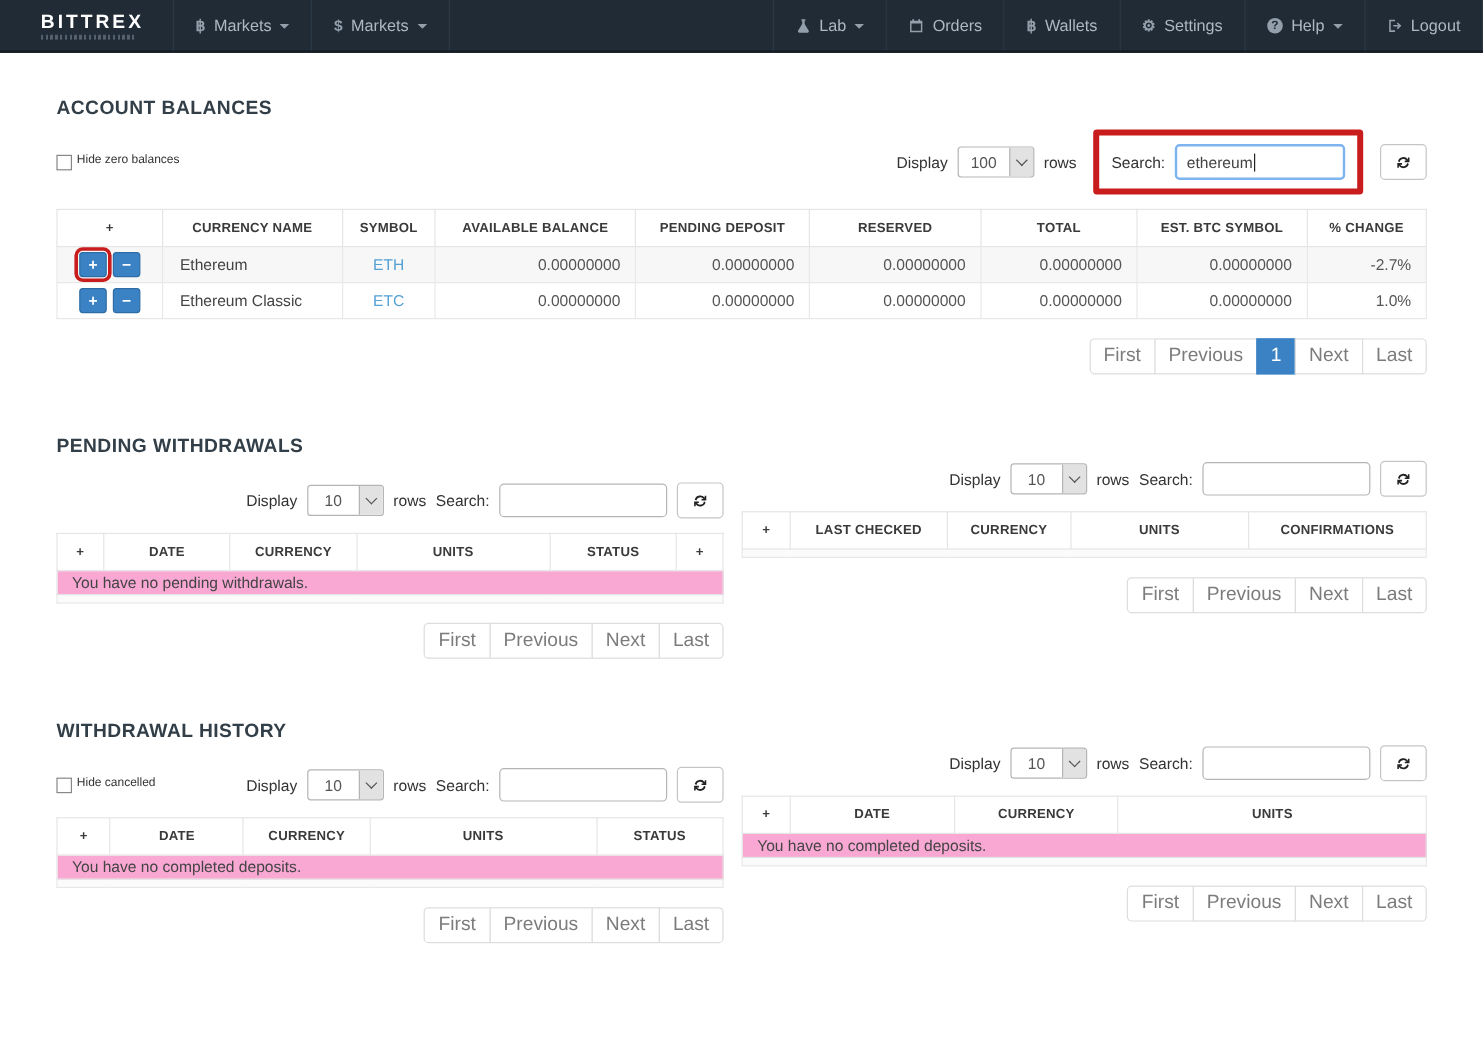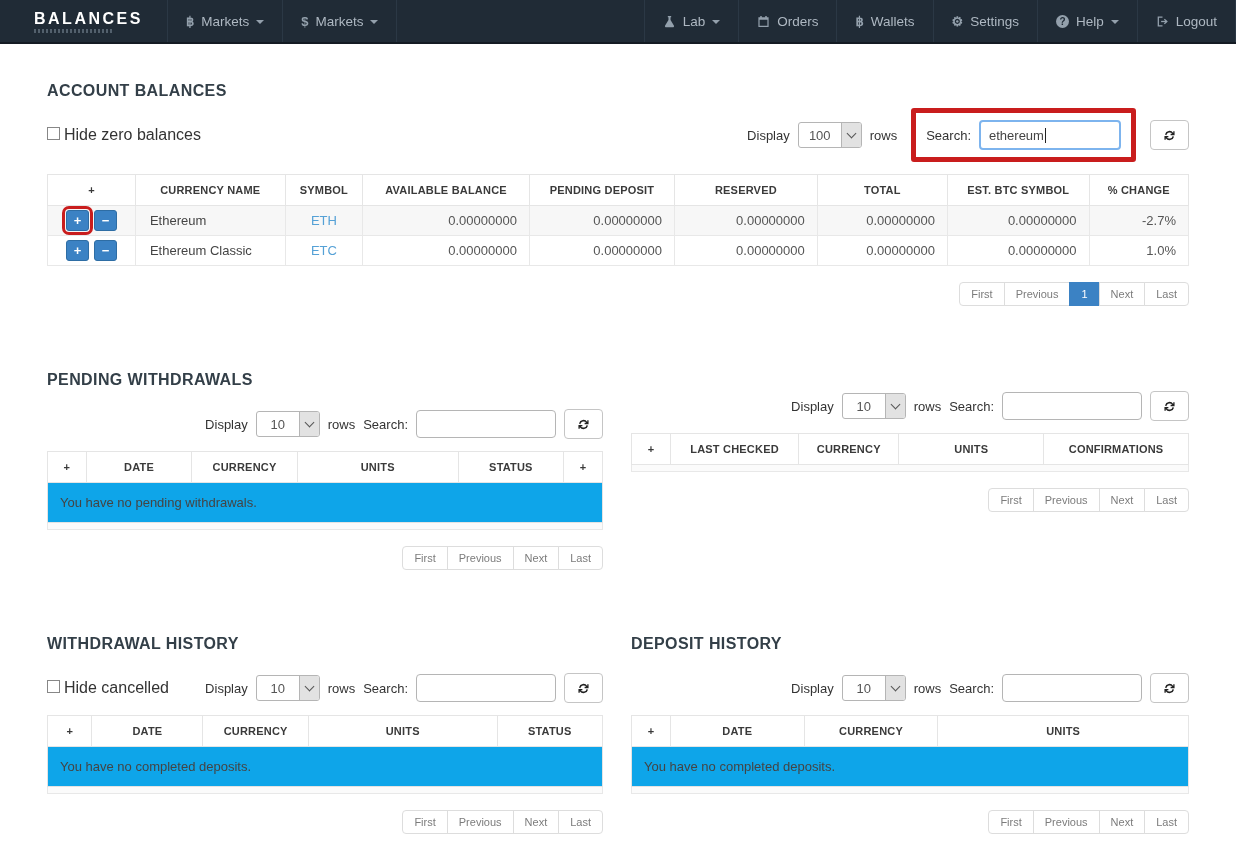--- a/index.html
+++ b/index.html
@@ -60,21 +60,21 @@
     font-size: 16px; font-weight: bold; color: #333f48;
     letter-spacing: .4px;
   }
   .balances-title { margin-top: 38px; }
   .est-value { margin-top: 16px; font-size: 17px; font-style: italic; color: #8a8a8a; }
 
   .controls-row {
     display: flex; justify-content: space-between; align-items: center;
     margin-top: 8px;
   }
-  .checkbox-wrap { display: flex; align-items: flex-start; gap: 4px; font-size: 16px; color: #333; }
+  .checkbox-wrap { display: flex; align-items: flex-start; gap: 4px; font-size: 10px; color: #333; }
   .checkbox {
     width: 13px; height: 13px; border: 1px solid #878787; background: #fff;
     display: inline-block; flex: 0 0 auto; margin-top: 1px; cursor: pointer;
   }
   .ctrl-cluster { display: flex; align-items: center; gap: 8px; font-size: 13px; color: #333; }
   .fake-select {
     display: inline-flex; align-items: stretch;
     width: 64px; height: 26px;
     border: 1px solid #b5b5b5; border-radius: 3px; overflow: hidden;
     background: #fff; cursor: pointer;
@@ -130,36 +130,36 @@
   .rowbtn-cell { text-align: center; padding: 4px 6px; }
   .rowbtns { display: inline-flex; gap: 5px; }
   .rowbtn {
     width: 23px; height: 21px;
     background: #3b82c4; border: 1px solid #2e6da4; border-radius: 3px;
     color: #fff; font-weight: bold; font-size: 13px; line-height: 19px;
     text-align: center; cursor: pointer;
   }
   .rowbtn.highlighted { outline: 3px solid #c91d1d; outline-offset: 1px; }
 
-  td.empty-msg { background: #0ea5e9; color: #444; padding: 12px 12px; border-color: #e3e3e3; }
+  td.empty-msg { background: #f9a8d4; color: #444; padding: 2px 12px; border-color: #e3e3e3; }
   td.empty-stripe { height: 7px; padding: 0; background: #fbfbfb; border-color: #e8e8e8; }
 
   
   .pager-row { display: flex; justify-content: flex-end; margin-top: 16px; }
   .pager { display: inline-flex; }
   .pg {
     padding: 5px 11px; border: 1px solid #ddd; margin-left: -1px;
-    font-size: 11px; color: #7c7c7c; background: #fff; cursor: pointer; white-space: nowrap;
+    font-size: 16px; color: #7c7c7c; background: #fff; cursor: pointer; white-space: nowrap;
   }
   .pg:first-child { border-radius: 4px 0 0 4px; margin-left: 0; }
   .pg:last-child { border-radius: 0 4px 4px 0; }
   .pg.active { background: #3b82c4; border-color: #3b82c4; color: #fff; }
 
   
-  .cols { display: flex; gap: 28px; margin-top: 65px; }
+  .cols { display: flex; gap: 15px; margin-top: 52px; }
   .col-left { flex: 0 0 556px; }
   .col-right { flex: 1; }
   .sub-controls {
     display: flex; justify-content: flex-end; align-items: center;
     gap: 8px; font-size: 13px; color: #333; margin-top: 20px;
   }
   .sub-controls.with-left { justify-content: space-between; }
   .sub-controls .cluster { display: flex; align-items: center; gap: 8px; }
 
   
@@ -169,21 +169,21 @@
   .pd-c0{width:7%}.pd-c1{width:23%}.pd-c2{width:18%}.pd-c3{width:26%}.pd-c4{width:26%}
   .wh-c0{width:8%}.wh-c1{width:20%}.wh-c2{width:19%}.wh-c3{width:34%}.wh-c4{width:19%}
   .dh-c0{width:7%}.dh-c1{width:24%}.dh-c2{width:24%}.dh-c3{width:45%}
 </style>
 </head>
 <body>
 
 <nav class="navbar">
   <div class="nav-group">
     <div class="brand">
-      <span class="brand-name">BALANCES</span>
+      <span class="brand-name">BITTREX</span>
       <span class="brand-tagline"></span>
     </div>
     <div class="nav-item">
       <span class="nav-glyph">฿</span>
       <span>Markets</span>
       <span class="caret"></span>
     </div>
     <div class="nav-item">
       <span class="nav-glyph">$</span>
       <span>Markets</span>
@@ -475,21 +475,20 @@
         <div class="pager">
           <span class="pg">First</span>
           <span class="pg">Previous</span>
           <span class="pg">Next</span>
           <span class="pg">Last</span>
         </div>
       </div>
     </section>
 
     <section class="col-right">
-      <h2 class="section-title">DEPOSIT HISTORY</h2>
       <div class="sub-controls">
         <span>Display</span>
         <div class="fake-select">
           <span class="val">10</span>
           <span class="arrow">
               <span class="chev"></span>
             </span>
         </div>
         <span>rows</span>
         <span>Search:</span>

